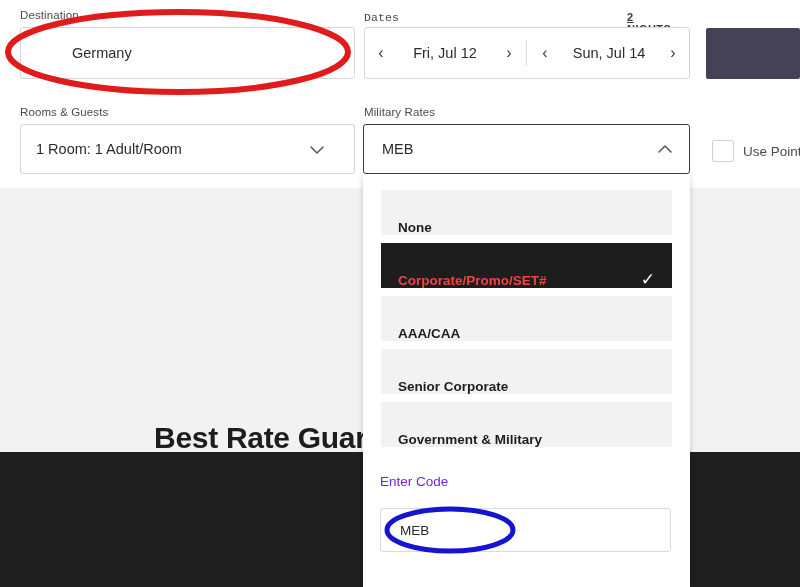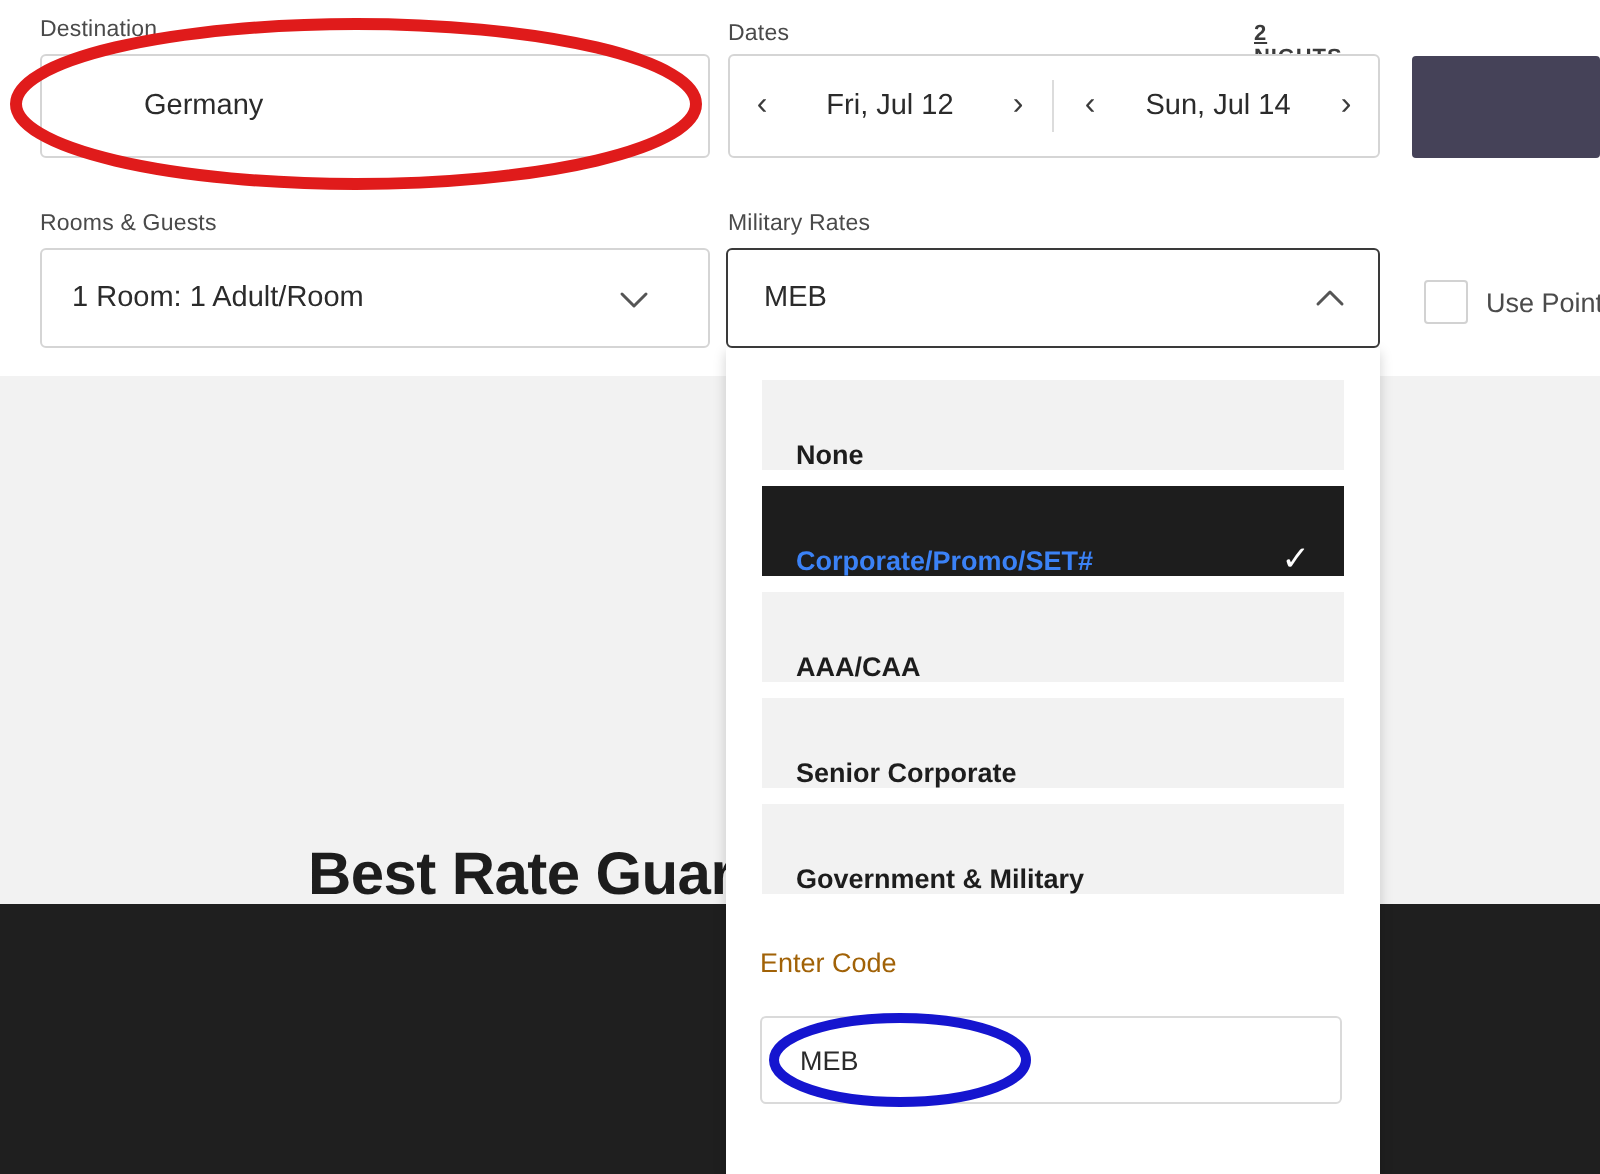--- a/index.html
+++ b/index.html
@@ -79,24 +79,24 @@
   }
   .opt {
     position:absolute; left:18px; width:291px; height:45px;
     background:#f2f2f2; cursor:pointer;
     display:flex; align-items:flex-end;
   }
   .opt .opt-label {
     margin-left:17px; font-size:13.5px; font-weight:bold; color:#1d1d1d;
   }
   .opt.selected { background:#1d1d1d; }
-  .opt.selected .opt-label { color:#3b82f6; }
+  .opt.selected .opt-label { color:#ef4444; }
   .opt-check { position:absolute; right:17px; color:#fff; font-size:17px; line-height:1; }
 
-  #enter-code-label { position:absolute; left:380px; top:474px; font-size:13.5px; color:#a16207; }
+  #enter-code-label { position:absolute; left:380px; top:474px; font-size:13.5px; color:#6d28d9; }
   #enter-code-box { position:absolute; left:380px; top:508px; width:291px; height:44px;
     background:#fff; border:1px solid #dadada; border-radius:3px; }
   #enter-code-value { position:absolute; left:400px; top:523px; font-size:13.5px; color:#2b2b2b; }
 
   
   #promo-strip { position:absolute; left:0; top:188px; width:800px; height:264px; background:#f2f2f2; }
   #promo-title {
     position:absolute; left:0; top:233px; width:800px; text-align:center;
     font-size:30px; font-weight:bold; color:#1d1d1d; letter-spacing:-.3px;
     white-space:nowrap;
@@ -161,21 +161,21 @@
 
     <div class="field-label" style="left:20px; top:106px;">Rooms &amp; Guests</div>
     <div class="box" id="rooms-box"></div>
     <div class="box-text" id="rooms-value">1 Room: 1 Adult/Room</div>
     <div style="position:absolute; left:308px; top:141px; width:18px; height:18px;">
       <svg viewBox="0 0 18 18" width="18" height="18">
         <path d="M3 6 L9 12 L15 6" fill="none" stroke="#555" stroke-width="1.5" stroke-linecap="round" stroke-linejoin="round"></path>
       </svg>
     </div>
 
-    <div class="field-label" style="left:364px; top:11px;">Dates</div>
+    <div class="field-label" style="left:364px; top:11px;font-family:Liberation Mono, monospace;">Dates</div>
     <div class="nights-label" style="left:627px; top:11px;text-decoration:underline;">2 NIGHTS</div>
     <div class="box" id="dates-box"></div>
     <div id="date-divider"></div>
 
     <div class="date-nav" id="date-in-nav">
       <div class="date-arrow">‹</div>
       <div class="date-text">Fri, Jul 12</div>
       <div class="date-arrow">›</div>
     </div>
 

